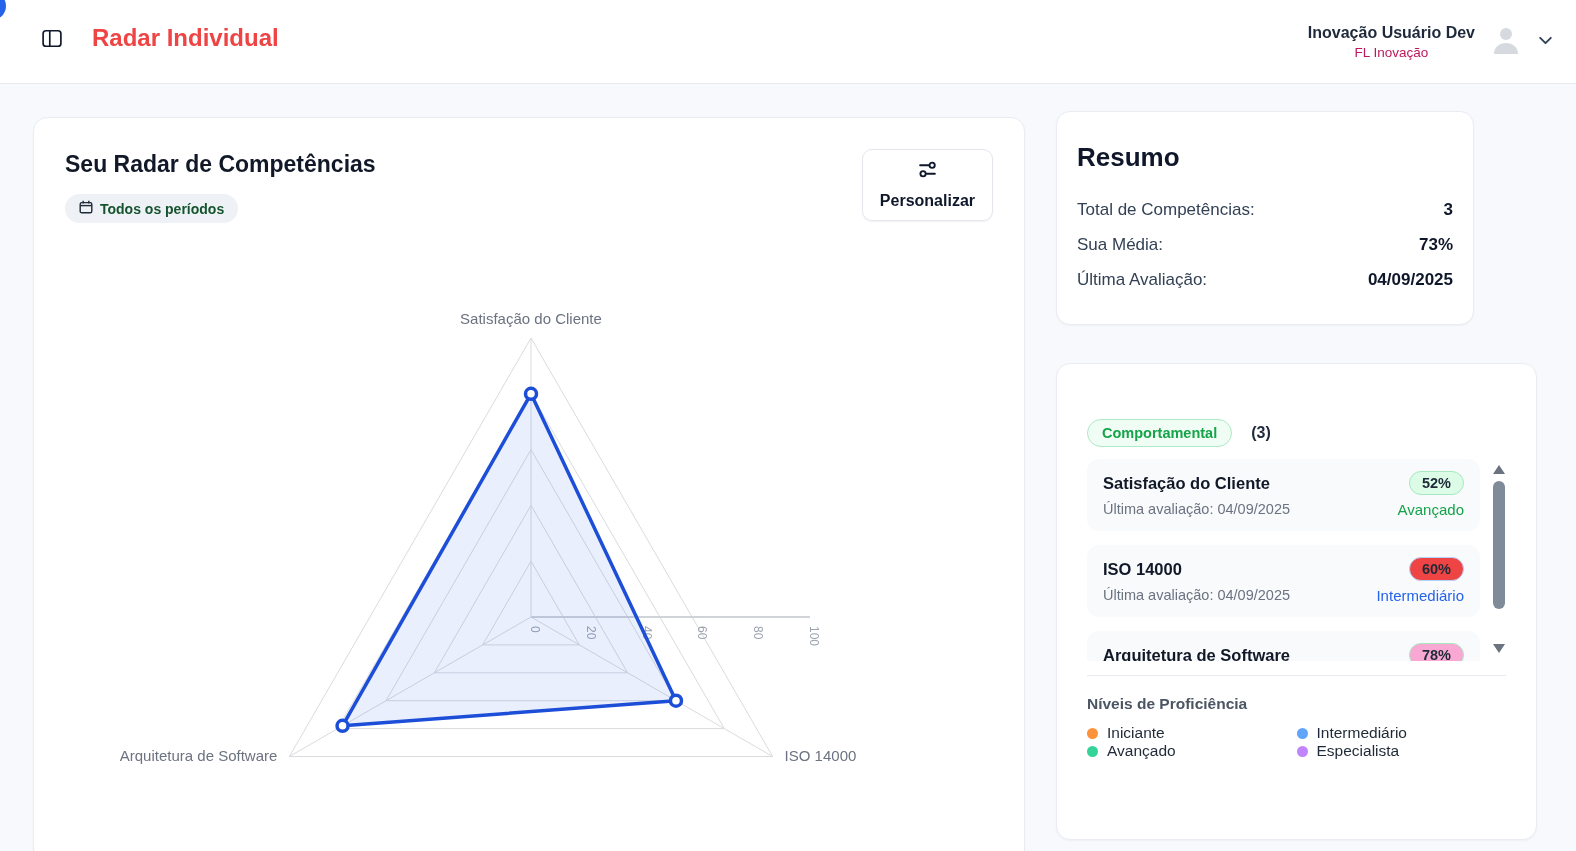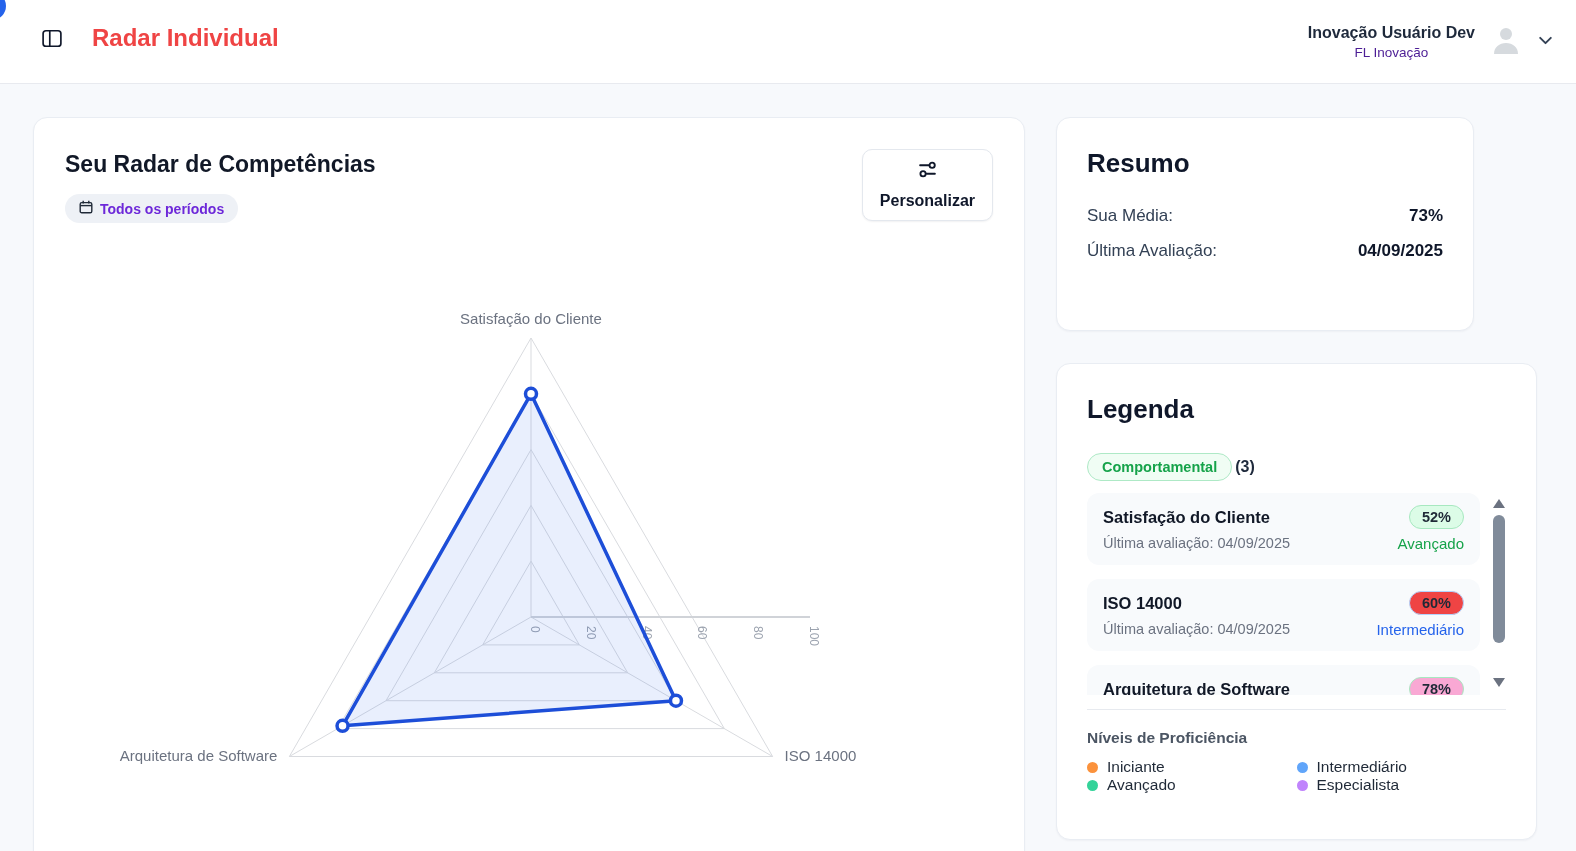--- a/index.html
+++ b/index.html
@@ -10,47 +10,47 @@
   .header{position:absolute;left:0;top:0;width:1576px;height:84px;background:#ffffff;
     border-bottom:1px solid #e8eaef;z-index:5;}
   .corner-dot{position:absolute;left:-22px;top:-8px;width:28px;height:28px;border-radius:50%;
     background:#2563eb;}
   .panel-toggle{position:absolute;left:40px;top:28px;width:24px;height:24px;cursor:pointer;
     display:flex;align-items:center;justify-content:center;background:none;border:none;padding:0;}
   .page-title{position:absolute;left:92px;top:24px;font-size:24px;font-weight:700;color:#ef4444;}
   .user-block{position:absolute;right:22px;top:16px;height:52px;display:flex;align-items:center;gap:14px;cursor:pointer;}
   .user-texts{display:flex;flex-direction:column;align-items:center;}
   .user-name{font-size:16px;font-weight:700;color:#1e293b;line-height:22px;}
-  .user-org{font-size:13.5px;color:#4c1d95;line-height:18px;}
+  .user-org{font-size:13.5px;color:#be185d;line-height:18px;}
 
   
   .card{position:absolute;background:#ffffff;border:1px solid #e9edf3;border-radius:14px;
     box-shadow:0 1px 2px rgba(16,24,40,.04);}
   .radar-card{left:33px;top:117px;width:992px;height:770px;}
-  .summary-card{left:1056px;top:117px;width:418px;height:214px;padding:28px 30px;}
+  .summary-card{left:1056px;top:111px;width:418px;height:214px;padding:28px 20px;}
   .legend-card{left:1056px;top:363px;width:481px;height:477px;padding:28px 30px;}
 
   
   .radar-head-title{position:absolute;left:31px;top:33px;font-size:23px;font-weight:700;color:#111827;}
   .period-chip{position:absolute;left:31px;top:76px;display:inline-flex;align-items:center;gap:7px;
-    background:#eef1f6;border-radius:999px;padding:6px 14px;font-size:14px;font-weight:600;color:#6d28d9;cursor:pointer;}
+    background:#eef1f6;border-radius:999px;padding:6px 14px;font-size:14px;font-weight:600;color:#14532d;cursor:pointer;}
   .personalize-btn{position:absolute;right:31px;top:31px;display:inline-flex;align-items:center;gap:9px;
     background:#ffffff;border:1px solid #e4e8ee;border-radius:10px;padding:10px 17px;
     font-size:16px;font-weight:600;color:#0f172a;box-shadow:0 1px 2px rgba(16,24,40,.06);cursor:pointer;flex-direction:column;}
   .radar-svg{position:absolute;left:0;top:0;}
 
   
   .panel-title{font-size:26px;font-weight:700;color:#0f172a;line-height:34px;}
   .summary-rows{margin-top:24px;display:flex;flex-direction:column;gap:11px;}
   .summary-row{display:flex;justify-content:space-between;align-items:center;font-size:17px;line-height:24px;}
   .summary-label{color:#334155;}
   .summary-value{font-weight:700;color:#0f172a;}
 
   
-  .legend-badge-row{margin-top:27px;display:flex;align-items:center;gap:3px;}
+  .legend-badge-row{margin-top:27px;display:flex;align-items:center;gap:19px;}
   .cat-badge{background:#f0fdf4;border:1px solid #aee9c6;border-radius:999px;padding:5px 14px;
     font-size:14.5px;font-weight:600;color:#16a34a;cursor:pointer;}
   .cat-count{font-size:16px;font-weight:600;color:#1e293b;}
   .legend-scroll{position:relative;margin-top:12px;height:202px;overflow:hidden;padding-right:26px;}
   .legend-items{display:flex;flex-direction:column;gap:14px;}
   .legend-item{background:#f8fafc;border-radius:12px;padding:12px 16px;display:flex;
     justify-content:space-between;align-items:flex-start;}
   .li-name{font-size:16.5px;font-weight:700;color:#111827;line-height:24px;}
   .li-sub{font-size:14.5px;color:#6b7280;margin-top:4px;line-height:20px;}
   .li-right{display:flex;flex-direction:column;align-items:flex-end;}
@@ -156,32 +156,35 @@
       <text font-size="15" fill="#6b7280" x="497" y="206" text-anchor="middle">Satisfação do Cliente</text>
       <text font-size="15" fill="#6b7280" x="750.6210876558584" y="642.5" text-anchor="start">ISO 14000</text>
       <text font-size="15" fill="#6b7280" x="243.3789123441416" y="642.5" text-anchor="end">Arquitetura de Software</text>
     </svg>
 </div>
 
 <div class="card summary-card">
   <div class="panel-title">Resumo</div>
   <div class="summary-rows">
     <div class="summary-row">
+      <span class="summary-label">Total de Competências:</span>
+      <span class="summary-value">3</span>
+    </div>
+    <div class="summary-row">
       <span class="summary-label">Sua Média:</span>
       <span class="summary-value">73%</span>
     </div>
     <div class="summary-row">
       <span class="summary-label">Última Avaliação:</span>
       <span class="summary-value">04/09/2025</span>
     </div>
   </div>
 </div>
 
 <div class="card legend-card">
-  <div class="panel-title">Legenda</div>
 
   <div class="legend-badge-row">
     <span class="cat-badge">Comportamental</span>
     <span class="cat-count">(3)</span>
   </div>
 
   <div class="legend-scroll">
     <div class="legend-items">
       <div class="legend-item">
         <div>

